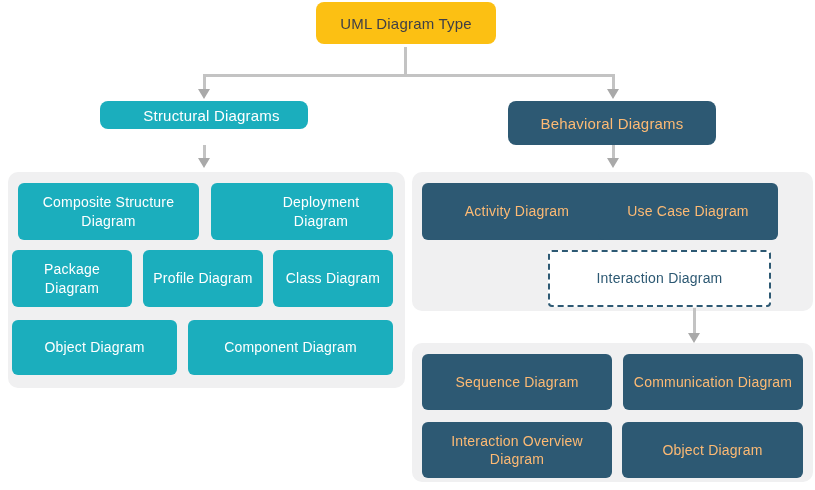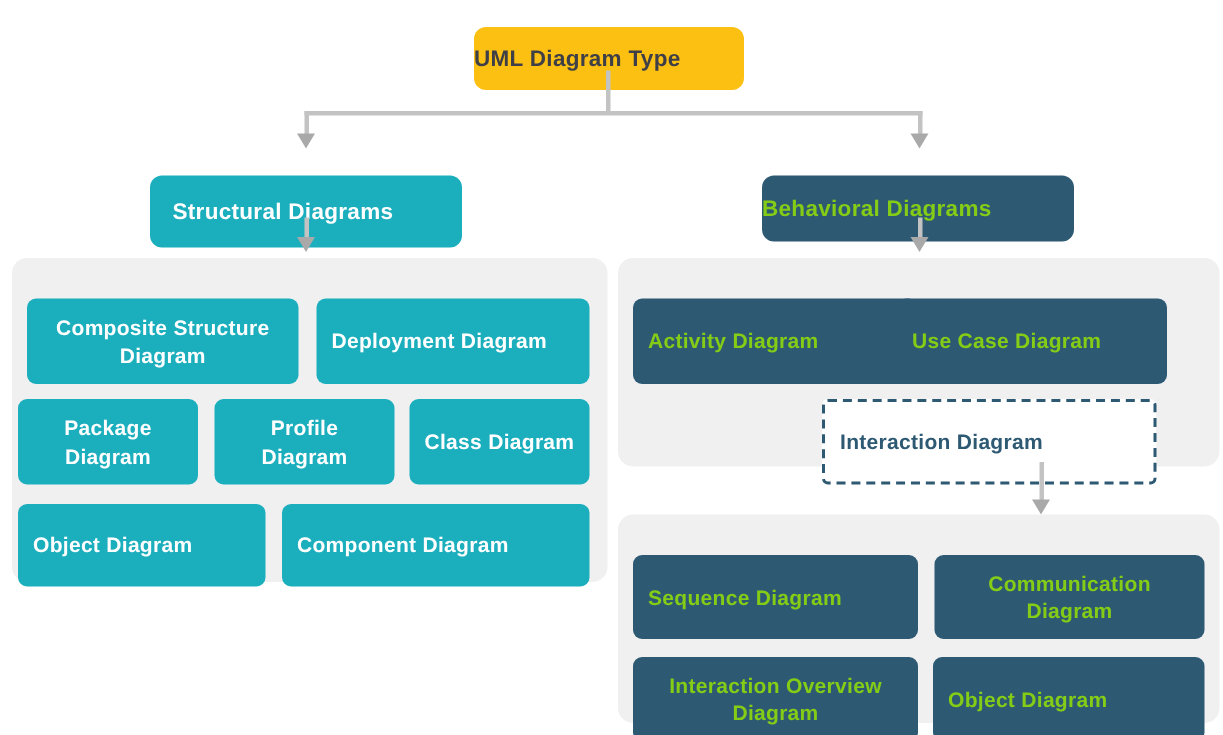--- a/index.html
+++ b/index.html
@@ -5,36 +5,35 @@
   html,body{margin:0;padding:0;background:#ffffff;}
   .canvas{
     position:relative;
     width:815px;height:490px;
     background:#ffffff;
     font-family:"Liberation Sans", sans-serif;
     overflow:hidden;
   }
   .node{
     position:absolute;
-    display:flex;align-items:center;
+    display:flex;align-items:center;justify-content:center;
     text-align:center;
-    font-weight:700;
+    font-weight:400;
     box-sizing:border-box;
     letter-spacing:.2px;
-    margin-top:16px;
   }
   .root-node{
     background:#FCC013;color:#3F3F47;
     border-radius:8px;font-size:15px;
   }
   .branch-node{
     border-radius:8px;font-size:15px;color:#ffffff;
   }
   .teal{background:#1BAEBD;color:#ffffff;}
-  .navy{background:#2D5973;color:#84cc16;}
+  .navy{background:#2D5973;color:#fdba74;}
   .leaf{
     border-radius:6px;font-size:14px;line-height:1.3;
     padding:4px 10px;
   }
   .dashed-node{
     background:#ffffff;color:#2D5973;
     border:2px dashed #2D5973;border-radius:4px;
     font-size:14px;
   }
   .container{
@@ -57,38 +56,38 @@
     <span>UML Diagram Type</span>
   </div>
 
   <div class="cline" style="left:404px;top:47px;width:3px;height:28px;"></div>
   <div class="cline" style="left:203px;top:74px;width:412px;height:3px;"></div>
   <div class="cline" style="left:203px;top:74px;width:3px;height:16px;"></div>
   <div class="arrowhead" style="left:198px;top:89px;"></div>
   <div class="cline" style="left:612px;top:74px;width:3px;height:16px;"></div>
   <div class="arrowhead" style="left:607px;top:89px;"></div>
 
-  <div class="node branch-node teal" style="left:100px;top:101px;width:208px;height:48px;padding-left:15px;">
+  <div class="node branch-node teal" style="left:100px;top:101px;width:208px;height:28px;padding-left:15px;">
     <span>Structural Diagrams</span>
   </div>
   <div class="node branch-node navy" style="left:508px;top:101px;width:208px;height:44px;">
     <span>Behavioral Diagrams</span>
   </div>
 
   <div class="cline" style="left:203px;top:145px;width:3px;height:14px;"></div>
   <div class="arrowhead" style="left:198px;top:158px;"></div>
   <div class="cline" style="left:612px;top:145px;width:3px;height:14px;"></div>
   <div class="arrowhead" style="left:607px;top:158px;"></div>
 
   <div class="container" style="left:8px;top:172px;width:397px;height:216px;"></div>
 
   <div class="node teal leaf" style="left:18px;top:183px;width:181px;height:57px;">
     <span>Composite Structure Diagram</span>
   </div>
-  <div class="node teal leaf" style="left:211px;top:183px;width:182px;height:57px;">
+  <div class="node teal leaf" style="left:211px;top:183px;width:182px;height:57px;padding-left:48px;">
     <span>Deployment Diagram</span>
   </div>
   <div class="node teal leaf" style="left:12px;top:250px;width:120px;height:57px;">
     <span>Package Diagram</span>
   </div>
   <div class="node teal leaf" style="left:273px;top:250px;width:120px;height:57px;">
     <span>Class Diagram</span>
   </div>
   <div class="node teal leaf" style="left:143px;top:250px;width:120px;height:57px;">
     <span>Profile Diagram</span>

